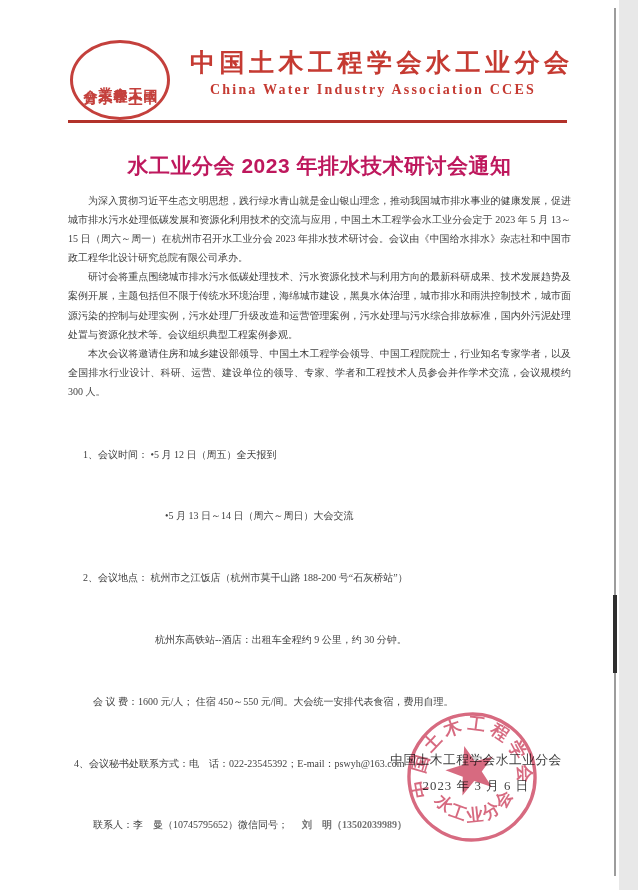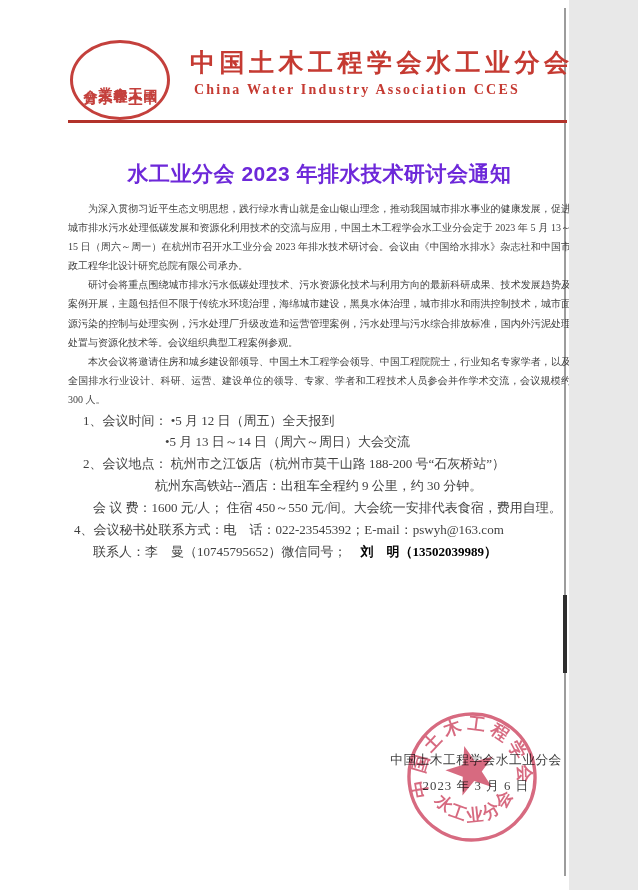--- a/index.html
+++ b/index.html
@@ -1,49 +1,49 @@
 <!DOCTYPE html>
 <html><head>
 <meta charset="utf-8">
 <style>
   html,body{margin:0;padding:0;background:#e8e8e8;}
-  .page{position:relative;width:569px;height:890px;background:#ffffff;overflow:hidden;
+  .page{position:relative;width:619px;height:890px;background:#ffffff;overflow:hidden;
         font-family:"Liberation Serif","DejaVu Serif",serif;color:#3f3f3f;}
   
   .scan-edge{position:absolute;right:3px;top:8px;bottom:14px;width:2px;background:#9c9c9c;}
   .scan-edge-dark{position:absolute;right:2px;top:595px;height:78px;width:4px;background:#2e2e2e;}
 
   
   .hdr{position:absolute;left:68px;top:38px;width:502px;height:82px;}
   .logo{position:absolute;left:2px;top:2px;width:100px;height:80px;border:3px solid #c4403c;
         border-radius:50%;display:flex;align-items:center;justify-content:center;gap:1px;
         box-sizing:border-box;}
   .logo .col{writing-mode:vertical-rl;text-orientation:upright;font-weight:bold;color:#c4403c;
         font-size:14px;line-height:1;letter-spacing:-2px;font-family:"Liberation Serif",serif;}
   .orgnames{position:absolute;left:122px;top:8px;width:380px;}
   .org-cn{font-size:25px;font-weight:bold;color:#c53a32;letter-spacing:4.5px;white-space:nowrap;
           font-family:"Liberation Serif","DejaVu Serif",serif;}
-  .org-en{margin-top:3px;margin-left:4px;font-size:14px;font-weight:bold;color:#c53a32;
+  .org-en{margin-top:3px;margin-left:20px;font-size:14px;font-weight:bold;color:#c53a32;
           letter-spacing:2.2px;white-space:nowrap;font-family:"Liberation Serif",serif;}
   .rule{position:absolute;left:68px;top:120px;width:499px;height:3px;background:#b2322a;}
 
   
   .content{position:absolute;left:68px;top:142px;width:503px;}
-  h1.doctitle{margin:16px 0 9px 0;font-size:21px;line-height:1.5;text-align:center;color:#6d28d9;
+  h1.doctitle{margin:8px 0 9px 0;font-size:21px;line-height:1.5;text-align:center;color:#be185d;
       font-weight:bold;font-family:"Liberation Sans","DejaVu Sans",sans-serif;letter-spacing:0.5px;}
   .para{margin:0;text-indent:2em;text-align:justify;font-size:10px;line-height:1.92;}
-  .row{font-size:13px;line-height:1.68;padding-left:15px;}
+  .row{font-size:10px;line-height:1.68;padding-left:15px;margin-top:45px;}
   .row .lbl{white-space:nowrap;}
   .row.cont-b{padding-left:97px;}
   .row.cont-t{padding-left:87px;}
   .row.fee{padding-left:25px;}
   .row.note{padding-left:0;}
   .row.c1{padding-left:6px;}
   .row.c2{padding-left:25px;}
-  .contact-bold{font-weight:bold;color:#000000;margin-left:14px;}
+  .contact-bold{font-weight:bold;color:#737373;margin-left:14px;}
 
   
   .signature{position:absolute;left:388px;top:752px;width:176px;text-align:center;
              font-size:12.8px;color:#3f3f3f;}
   .sig-org{white-space:nowrap;letter-spacing:0.4px;}
   .sig-date{margin-top:9px;letter-spacing:1px;text-align:center;}
   .seal{position:absolute;left:402px;top:707px;width:140px;height:140px;opacity:0.85;
         mix-blend-mode:multiply;transform:rotate(-6deg);}
 </style>
 </head>

